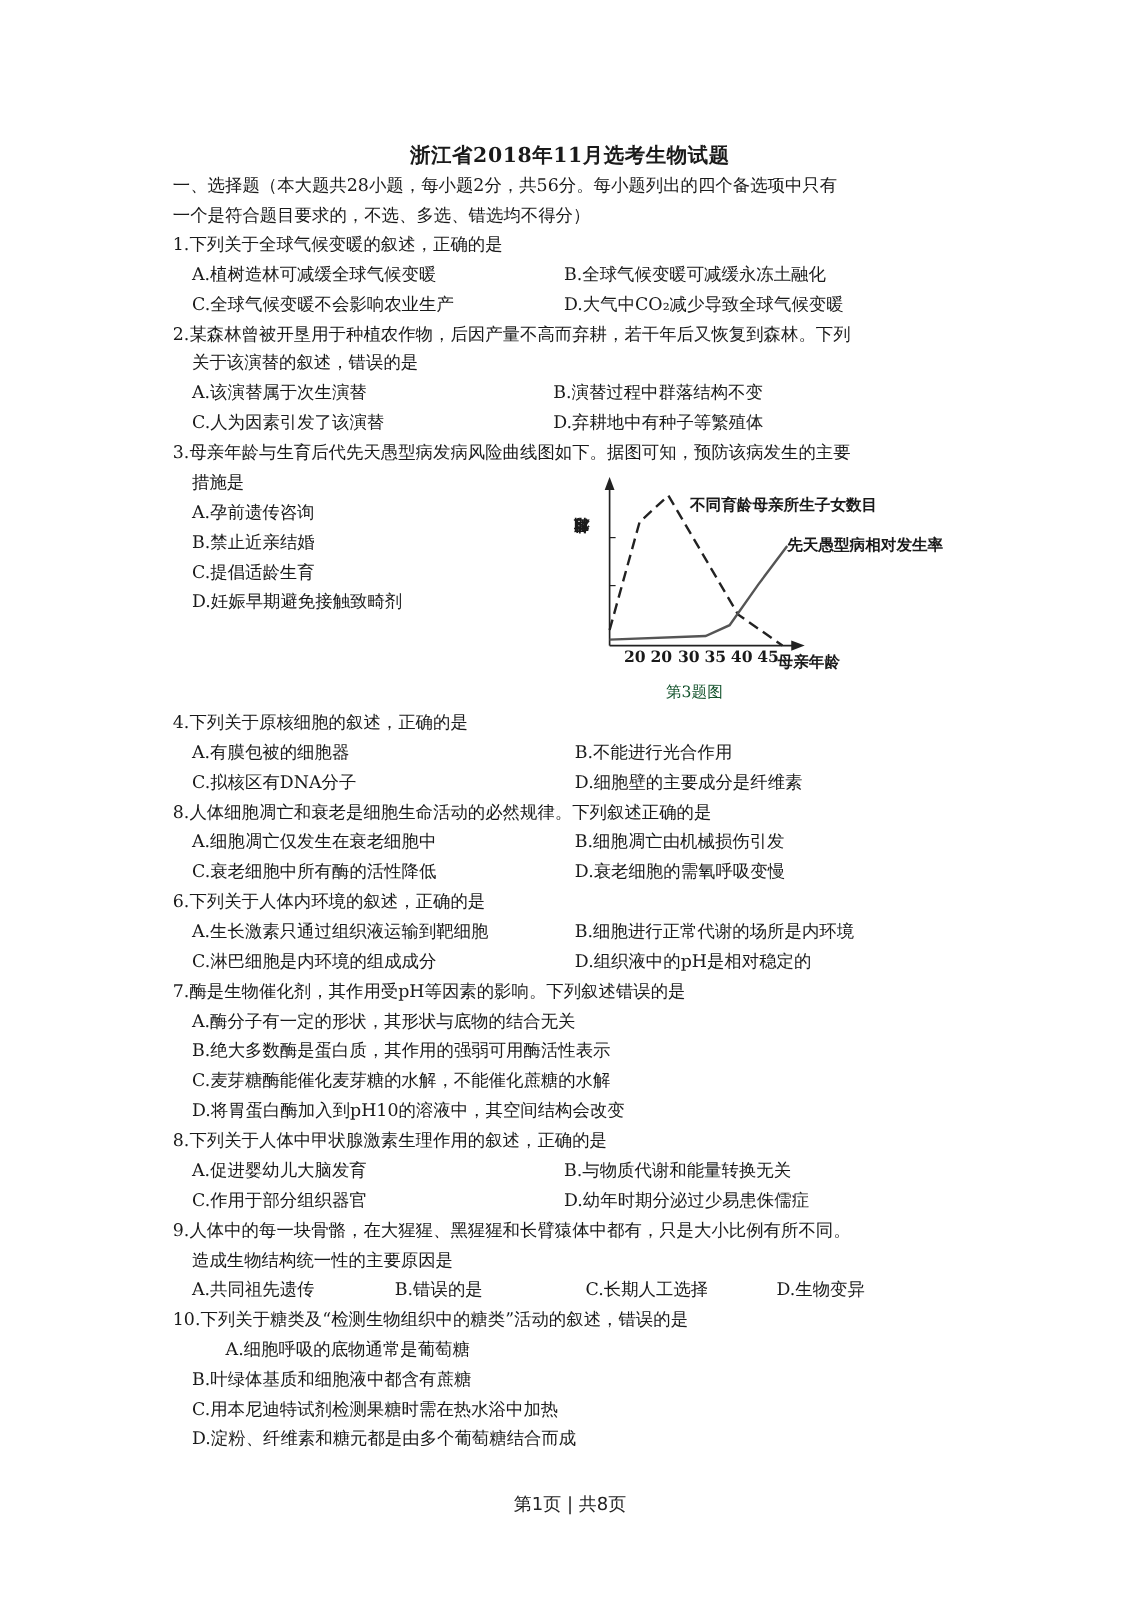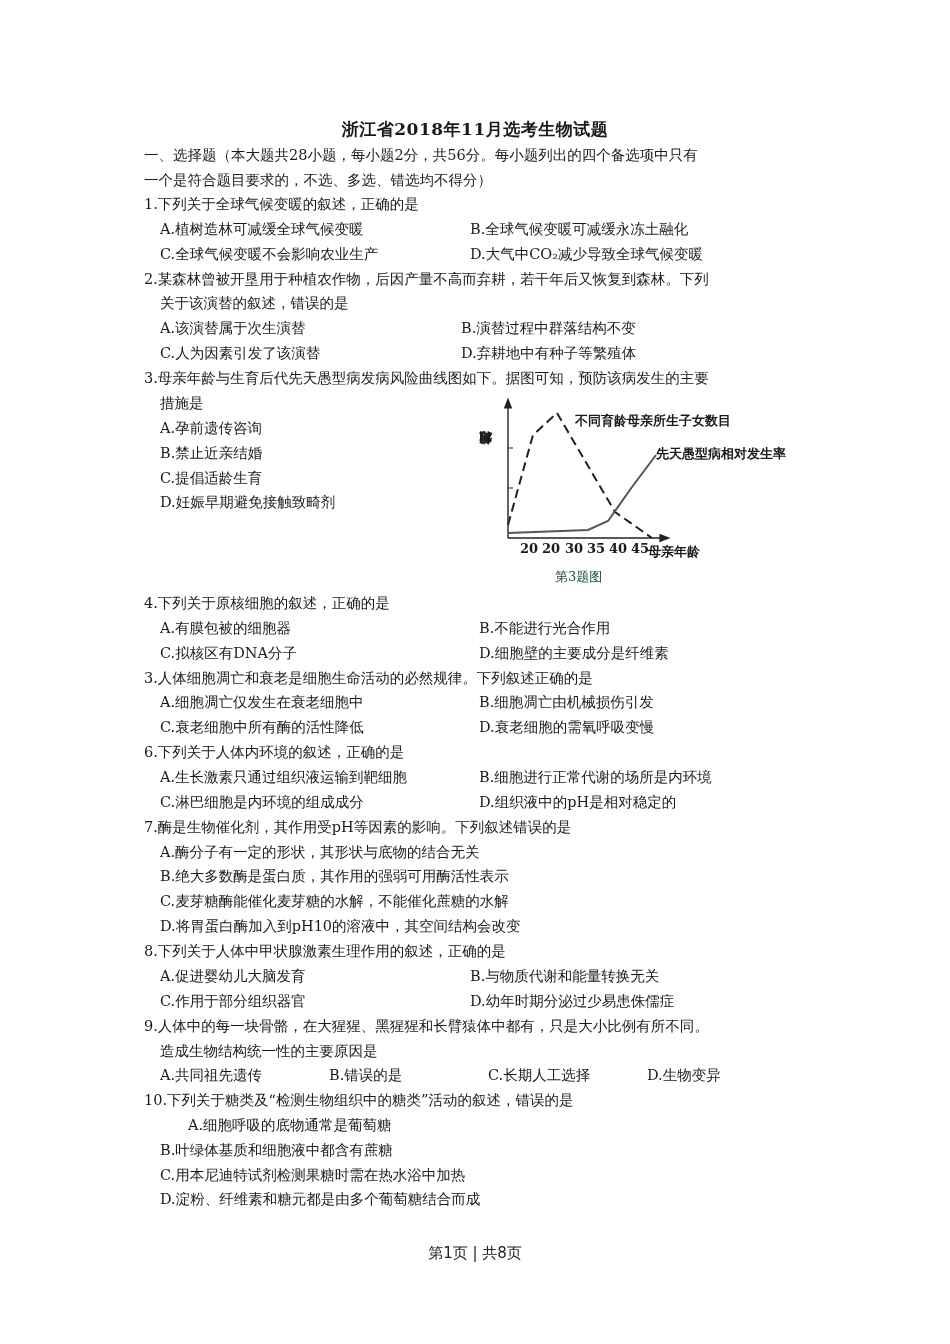--- a/index.html
+++ b/index.html
@@ -71,21 +71,21 @@
   <div style="position:absolute;left:178px;top:148px;font-size:13px;font-weight:bold;white-space:nowrap;">母亲年龄</div>
   <div style="position:absolute;left:85px;top:163px;font-size:13px;color:#14532d;white-space:nowrap;margin-top:10px;">第3题图</div>
 </div>
 
 <div class="line q" style="top:593px;">4.下列关于原核细胞的叙述，正确的是</div>
 <div class="line opt" style="top:618px;">A.有膜包被的细胞器</div>
 <div class="line" style="top:618px;left:479px;">B.不能进行光合作用</div>
 <div class="line opt" style="top:643px;">C.拟核区有DNA分子</div>
 <div class="line" style="top:643px;left:479px;">D.细胞壁的主要成分是纤维素</div>
 
-<div class="line q" style="top:668px;">3.人体细胞凋亡和衰老是细胞生命活动的必然规律。下列叙述正确的是</div>
+<div class="line q" style="top:668px;">8.人体细胞凋亡和衰老是细胞生命活动的必然规律。下列叙述正确的是</div>
 <div class="line opt" style="top:692px;">A.细胞凋亡仅发生在衰老细胞中</div>
 <div class="line" style="top:692px;left:479px;">B.细胞凋亡由机械损伤引发</div>
 <div class="line opt" style="top:717px;">C.衰老细胞中所有酶的活性降低</div>
 <div class="line" style="top:717px;left:479px;">D.衰老细胞的需氧呼吸变慢</div>
 
 <div class="line q" style="top:742px;">6.下列关于人体内环境的叙述，正确的是</div>
 <div class="line opt" style="top:767px;">A.生长激素只通过组织液运输到靶细胞</div>
 <div class="line" style="top:767px;left:479px;">B.细胞进行正常代谢的场所是内环境</div>
 <div class="line opt" style="top:792px;">C.淋巴细胞是内环境的组成成分</div>
 <div class="line" style="top:792px;left:479px;">D.组织液中的pH是相对稳定的</div>

